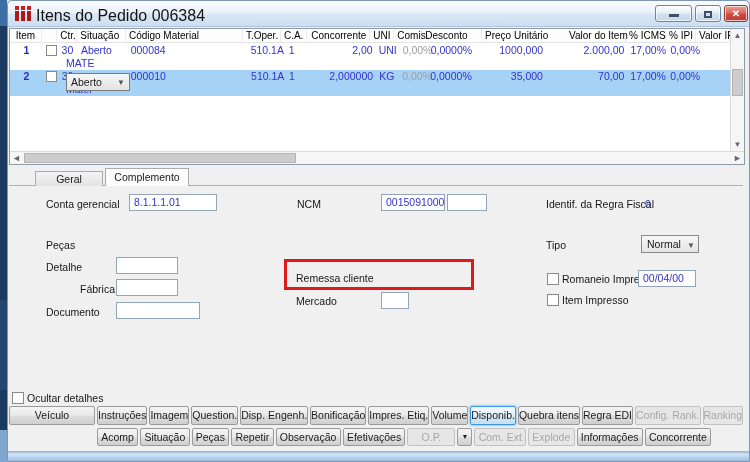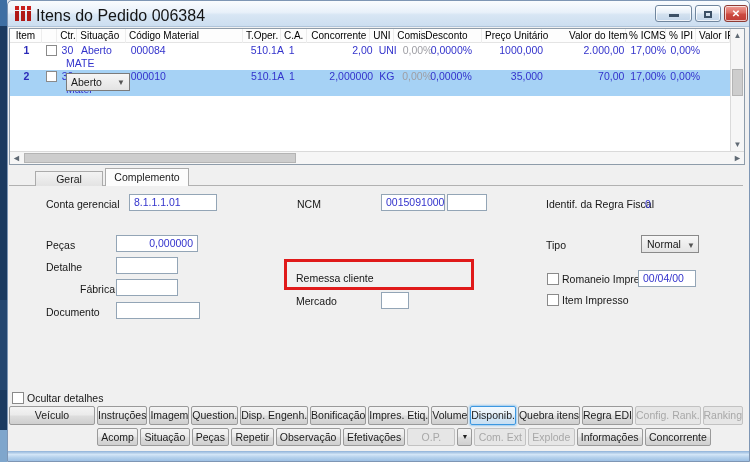--- a/index.html
+++ b/index.html
@@ -206,21 +206,20 @@
 
       <span class="flabel" style="left:37px; top:170px;">Conta gerencial</span>
       <div class="ffield" style="left:120px; top:166px; width:88px;">8.1.1.1.01</div>
       <span class="flabel" style="left:288px; top:170px;">NCM</span>
       <div class="ffield right" style="left:372px; top:166px; width:64px;">0015091000</div>
       <div class="ffield" style="left:438px; top:166px; width:40px;"></div>
       <span class="flabel" style="left:537px; top:170px;">Identif. da Regra Fiscal</span>
       <span class="flabel bluetext" style="left:636px; top:170px;">0</span>
 
       <span class="flabel" style="left:37px; top:211px;">Peças</span>
-      <div class="ffield right" style="left:107px; top:207px; width:82px;">0,000000</div>
       <span class="flabel" style="left:37px; top:233px;">Detalhe</span>
       <div class="ffield" style="left:107px; top:229px; width:62px;"></div>
       <span class="flabel" style="left:37px; top:255px;margin-left:34px;">Fábrica</span>
       <div class="ffield" style="left:107px; top:251px; width:62px;"></div>
       <span class="flabel" style="left:37px; top:278px;">Documento</span>
       <div class="ffield" style="left:107px; top:274px; width:84px;"></div>
 
       <div class="red-annotation"></div>
       <span class="flabel" style="left:287px; top:244px;">Remessa cliente</span>
       <span class="flabel" style="left:287px; top:267px;">Mercado</span>

